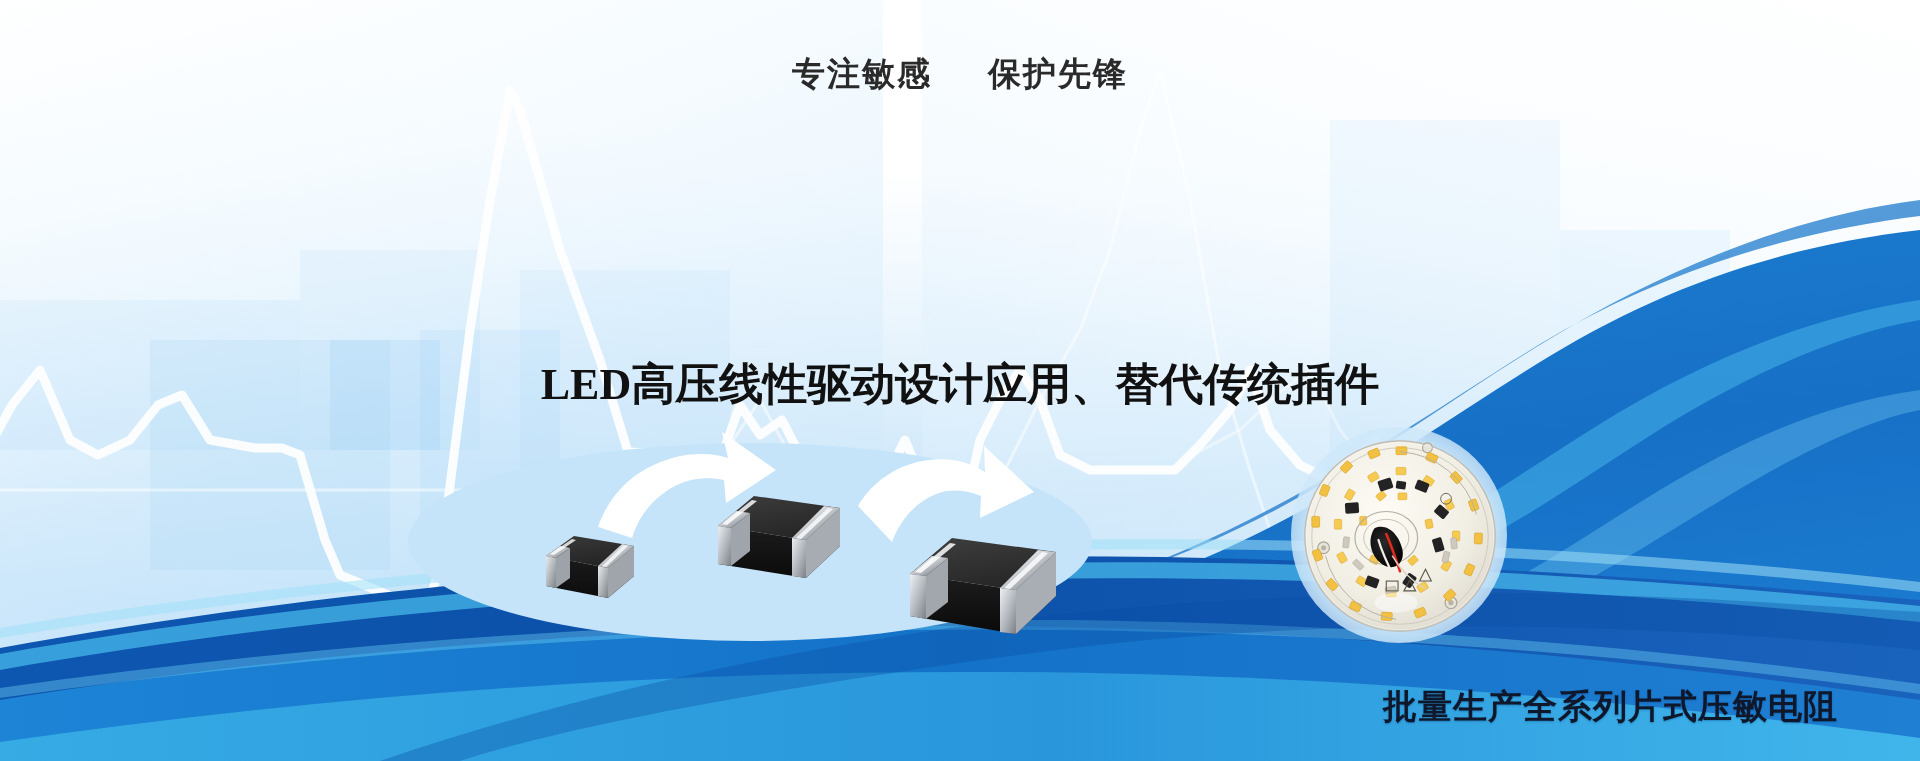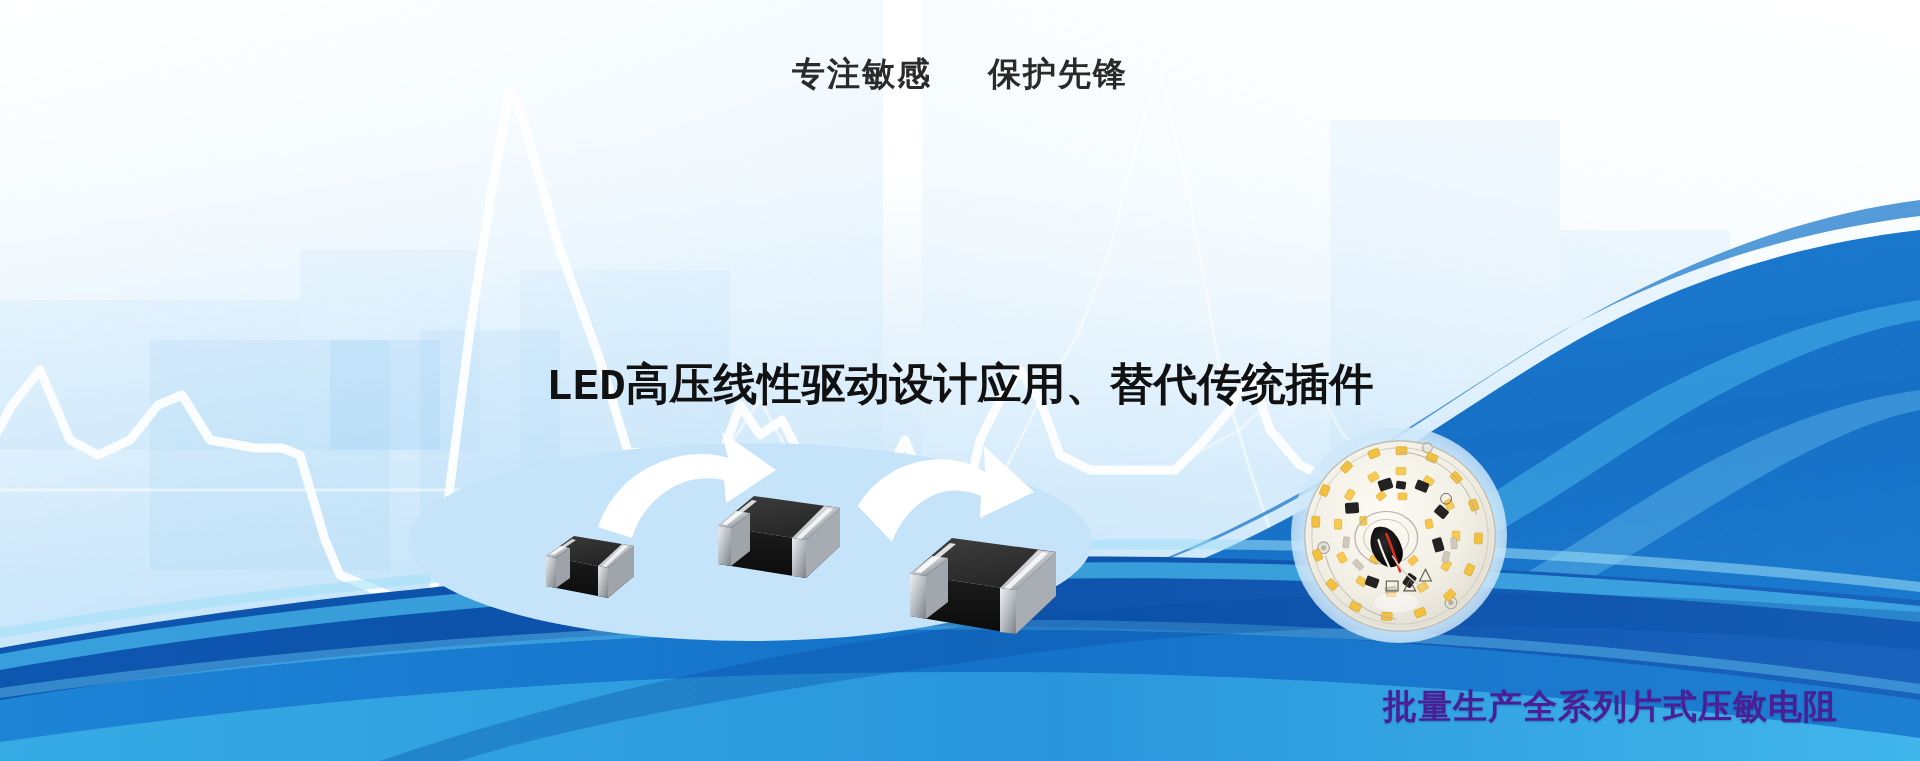--- a/index.html
+++ b/index.html
@@ -79,28 +79,28 @@
     font-family:"Liberation Serif","DejaVu Serif",serif;
   }
 
   .subtitle{
     position:absolute; left:0; right:0; top:355px;
     text-align:center;
     font-size:44px;
     font-weight:700;
     color:#111111;
     letter-spacing:0px;
-    font-family:Liberation Mono, monospace;
+    font-family:Liberation Serif, serif;
   }
 
   .footnote{
     position:absolute; right:82px; top:684px;
     font-size:34px;
     font-weight:700;
-    color:#4c1d95;
+    color:#0f172a;
     letter-spacing:1px;
     font-family:"Liberation Serif","DejaVu Serif",serif;
     text-shadow:0 1px 2px rgba(0,60,130,.35);
   }
 </style>
 </head>
 <body>
 
 <div id="banner">
 

